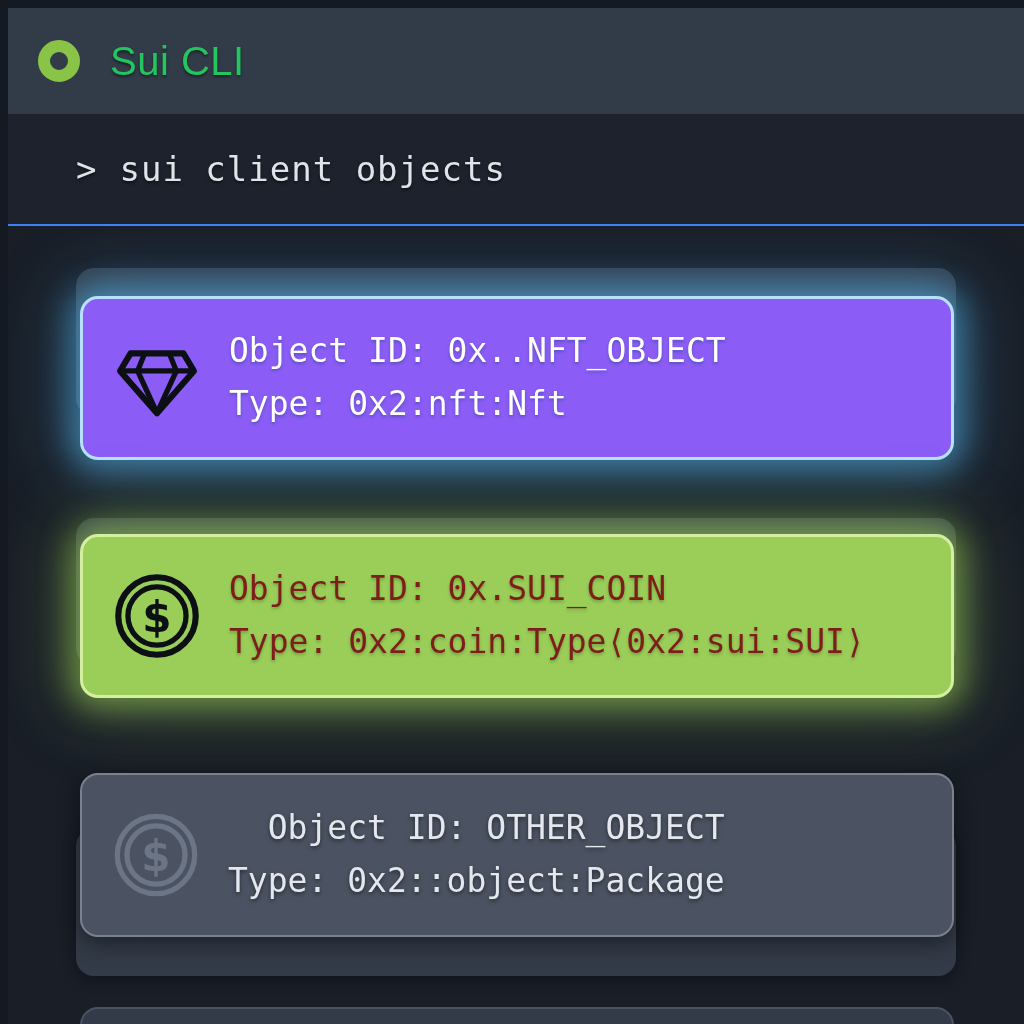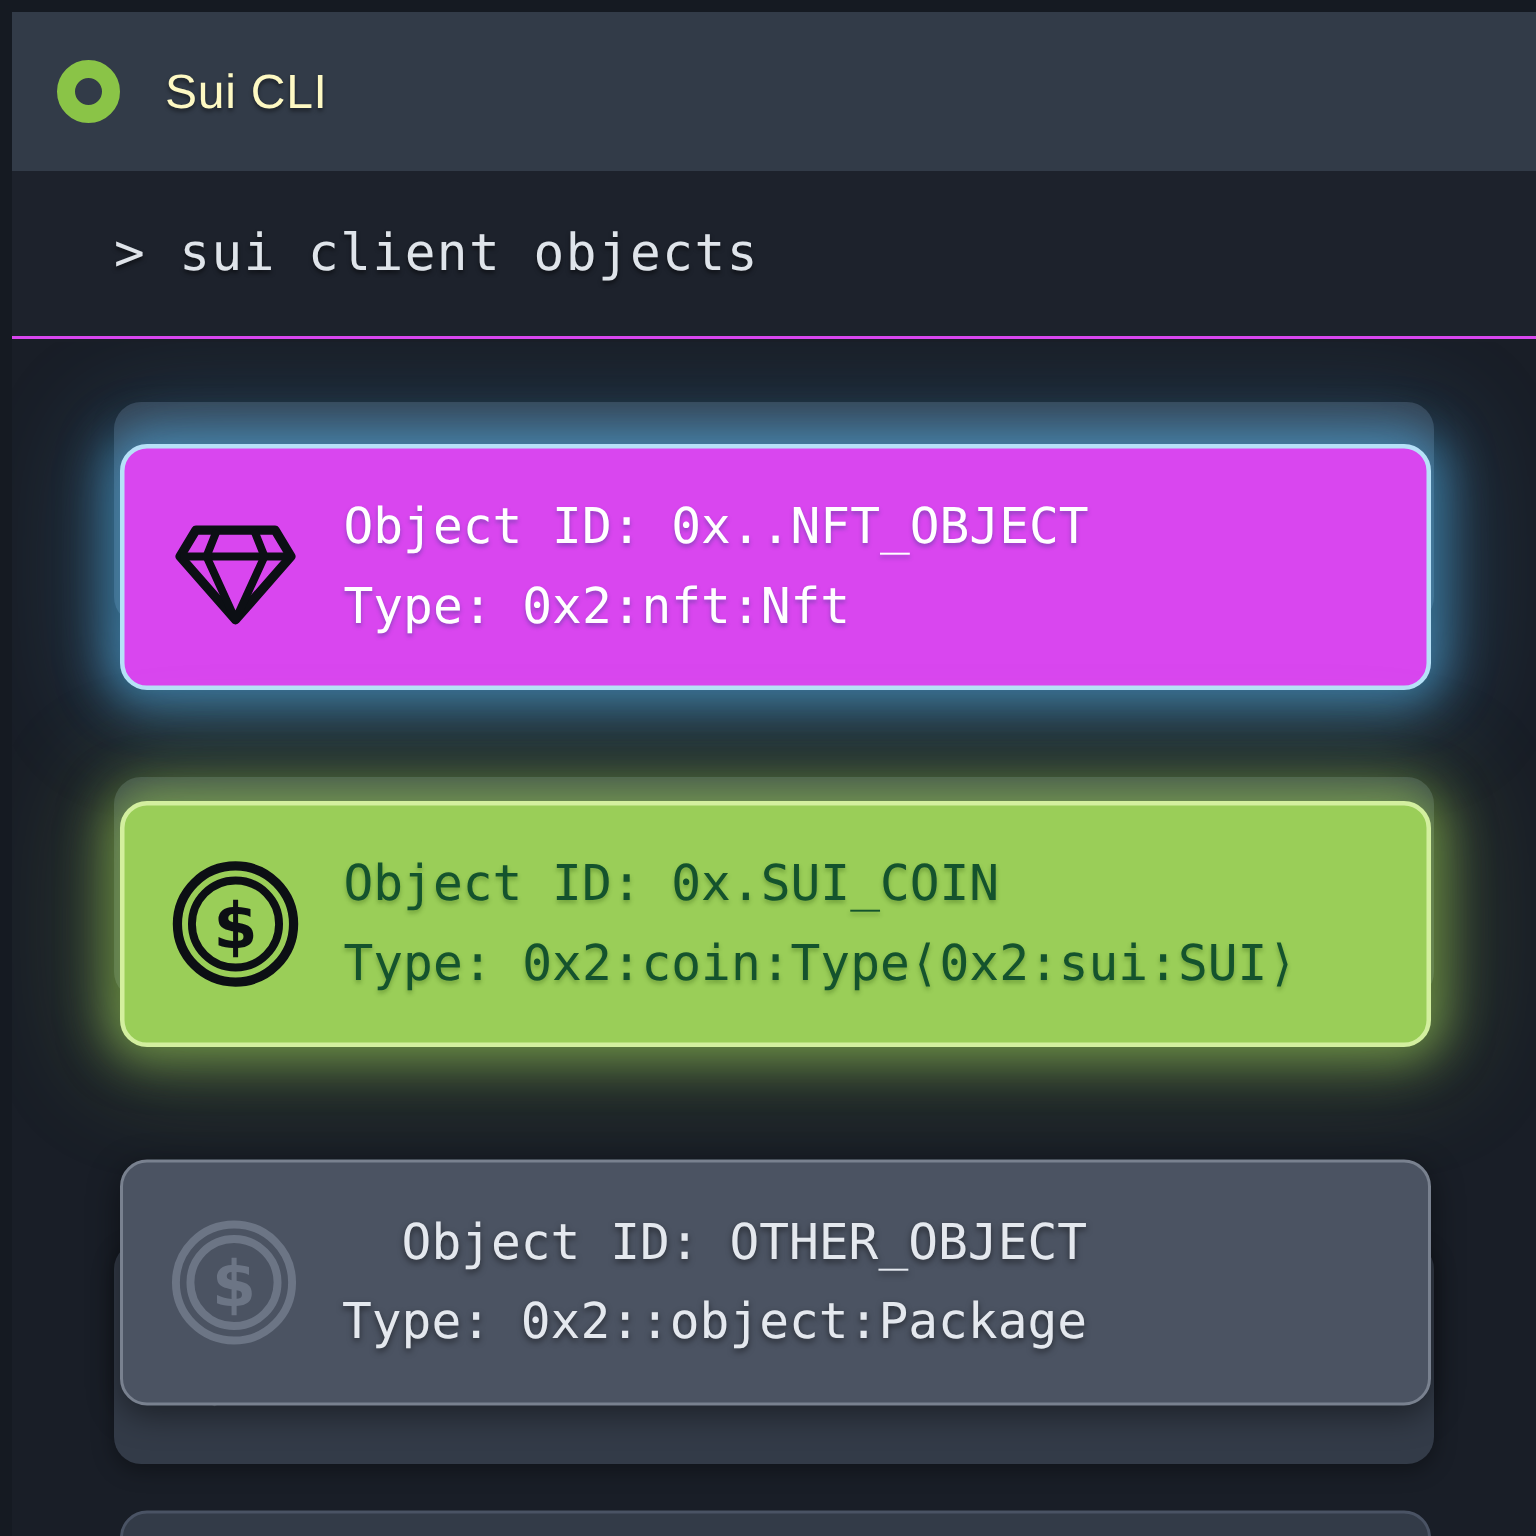--- a/index.html
+++ b/index.html
@@ -56,36 +56,36 @@
   .logo-ring {
     width: 42px;
     height: 42px;
     border-radius: 50%;
     border: 12px solid #8ac447;
     box-sizing: border-box;
     flex: 0 0 auto;
   }
   .app-title {
     margin-left: 30px;
-    color: #fef9c3;
-    font-size: 32px;
+    color: #22c55e;
+    font-size: 40px;
     letter-spacing: 0.5px;
     font-family: "Liberation Sans", sans-serif;
     text-shadow: 0 2px 3px rgba(0,0,0,0.45);
     white-space: nowrap;
   }
 
   
   .prompt-area {
     position: absolute;
     left: 8px; top: 114px;
     width: 1016px;
     height: 112px;
     background: #1d222c;
-    border-bottom: 2px solid #d946ef;
+    border-bottom: 2px solid #3b82f6;
     box-sizing: border-box;
     display: flex;
     align-items: center;
     padding-left: 68px;
   }
   .prompt-line {
     color: #dfe4ea;
     font-family: "DejaVu Sans Mono", "Liberation Mono", monospace;
     font-size: 34px;
     letter-spacing: 1px;
@@ -151,37 +151,37 @@
   }
   .card .row-text {
     margin-left: 28px;
     font-family: "DejaVu Sans Mono", "Liberation Mono", monospace;
     font-size: 33px;
     line-height: 1.6;
     white-space: nowrap;
   }
 
   .card.blue {
-    background: #d946ef;
+    background: #8b5cf6;
     border: 3px solid #b7e1f8;
     box-shadow: 0 0 30px 10px rgba(84,179,234,0.55),
                 0 0 70px 18px rgba(84,179,234,0.25);
   }
   .card.blue .row-text {
     color: #ffffff;
     text-shadow: 0 2px 3px rgba(0,60,100,0.35);
   }
   .card.green {
     background: #9ace58;
     border: 3px solid #d3ef9f;
     box-shadow: 0 0 30px 10px rgba(154,206,88,0.55),
                 0 0 70px 18px rgba(154,206,88,0.25);
   }
   .card.green .row-text {
-    color: #14532d;
+    color: #7f1d1d;
     text-shadow: 0 2px 3px rgba(40,80,10,0.35);
   }
   .card.grey {
     background: #4b5362;
     border: 2px solid #79818f;
     box-shadow: 0 6px 22px rgba(0,0,0,0.45);
   }
   .card.grey .row-text {
     color: #e4e8ee;
     text-shadow: 0 2px 4px rgba(0,0,0,0.5);

